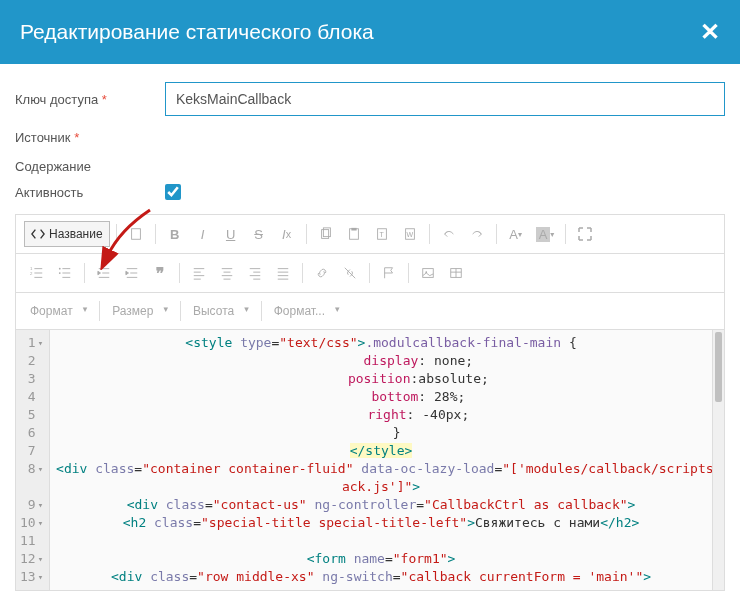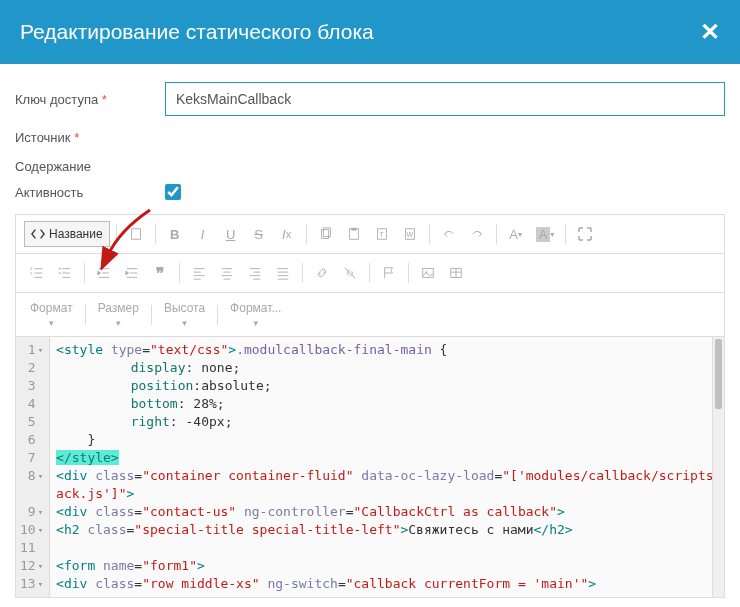--- a/index.html
+++ b/index.html
@@ -15,33 +15,33 @@
 .form-input.focused { border: 1px solid #2196c9; }
 .checkbox { width: 16px; height: 16px; accent-color: #2196c9; }
 .form-row.content-row { display: block; margin-bottom: 10px; }
 .editor-wrap { border: 1px solid #ddd; margin: 0 15px; }
 .toolbar { padding: 6px 8px; border-bottom: 1px solid #ddd; display: flex; flex-wrap: wrap; align-items: center; gap: 2px; }
 .toolbar.row2 { border-bottom: 1px solid #ddd; }
 .toolbar.row3 { border-bottom: none; padding: 8px; }
 .tb-btn { display: inline-flex; align-items: center; justify-content: center; min-width: 26px; height: 26px; color: #aaa; cursor: pointer; border: 1px solid transparent; padding: 0 4px; }
 .tb-btn.source { border: 1px solid #bbb; color: #333; padding: 0 6px; gap: 4px; font-size: 12px; background: #f5f5f5; }
 .tb-sep { width: 1px; height: 20px; background: #ddd; margin: 0 4px; }
-.tb-dd { color: #aaa; font-size: 12px; padding: 0 6px; display: inline-flex; align-items: center; gap: 3px; cursor: pointer; flex-direction: column; }
+.tb-dd { color: #aaa; font-size: 12px; padding: 0 6px; display: inline-flex; align-items: flex-start; gap: 10px; cursor: pointer; }
 .tb-dd .caret { font-size: 9px; }
 .code-area { display: flex; background: #f7f7f7; border-top: 1px solid #ddd; position: relative; font-family: Consolas, monospace; font-size: 13px; }
 .gutter { background: #eee; color: #999; text-align: right; padding: 4px 6px 4px 4px; user-select: none; line-height: 18px; border-right: 1px solid #ddd; }
 .gutter .ln { display: flex; justify-content: flex-end; align-items: center; gap: 2px; height: 18px; }
 .fold { color: #999; font-size: 9px; }
 .code { flex: 1; padding: 4px 6px; line-height: 18px; white-space: pre; overflow: hidden; background: #fafafa; }
-.code .line { height: 18px; }
-.code .sel { background: #5eead4; display: inline; }
+.code .line { height: 18px; text-align: center; }
+.code .sel { background: #fef9c3; display: inline; }
 .c-tag { color: #008080; }
 .c-attr { color: #7a7aaa; }
 .c-str { color: #c41a16; }
-.c-prop { color: #0f766e; margin-left: 12px; }
+.c-prop { color: #be185d; margin-left: 12px; }
 .c-sel2 { color: #795da3; }
 .scrollbar { width: 12px; background: #f0f0f0; border-left: 1px solid #ddd; position: relative; }
 .scroll-thumb { position: absolute; top: 2px; left: 2px; right: 2px; height: 70px; background: #c0c0c0; border-radius: 2px; }
 .arrow-annotation { position: absolute; left: 100px; top: 200px; pointer-events: none; }
 svg.icon { width: 14px; height: 14px; fill: currentColor; }
 svg.icon.lg { width: 16px; height: 16px; }
 </style>
 </head>
 <body>
 

